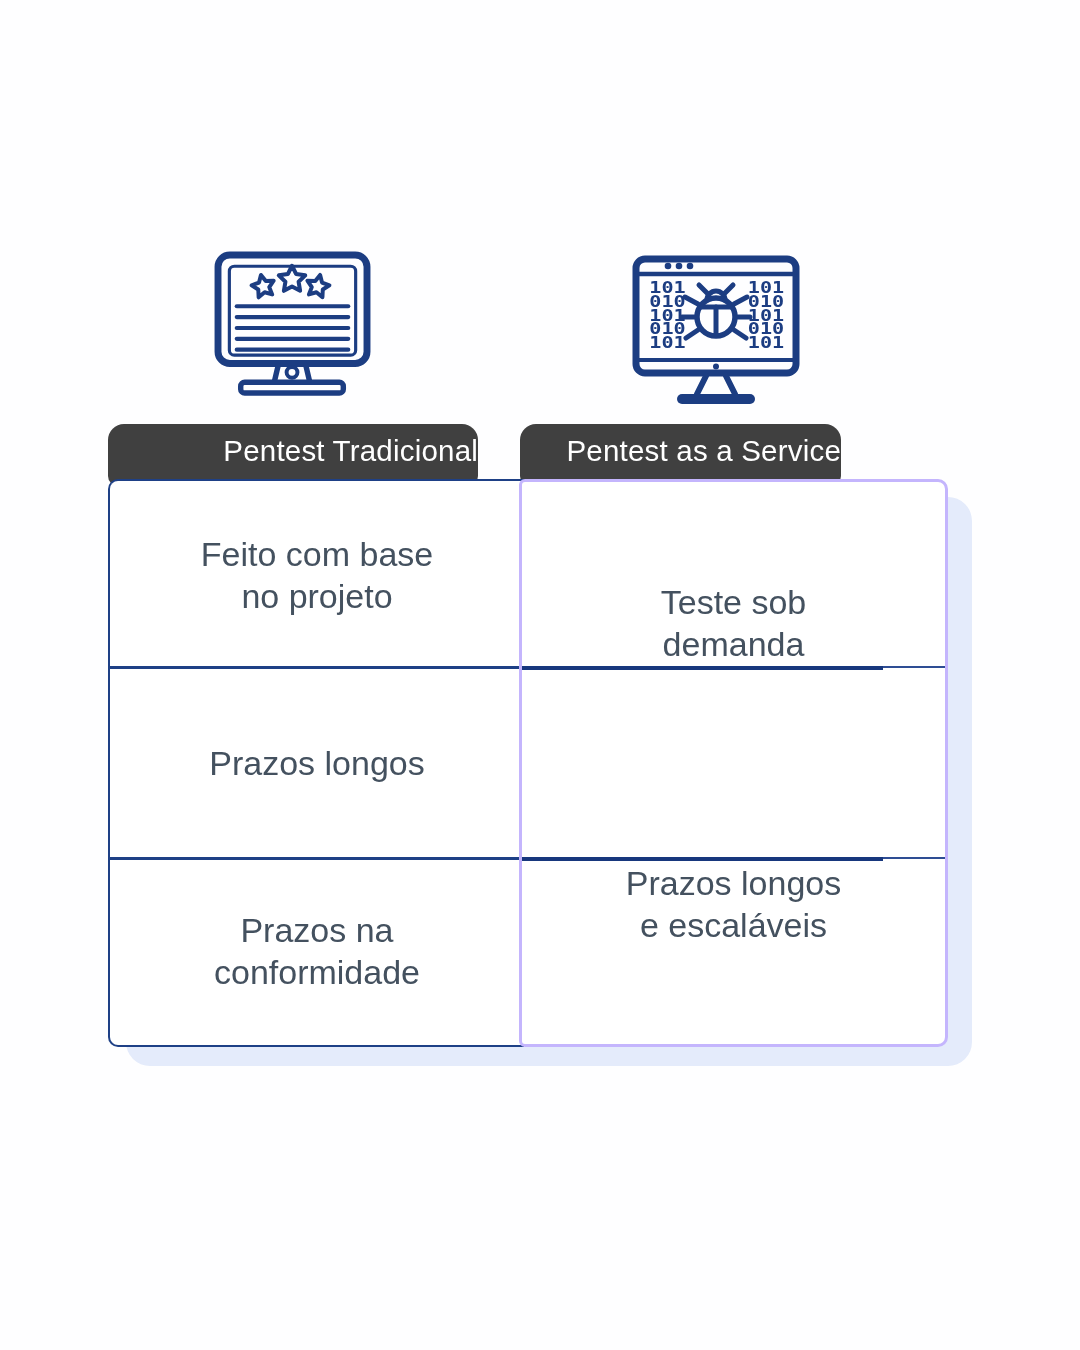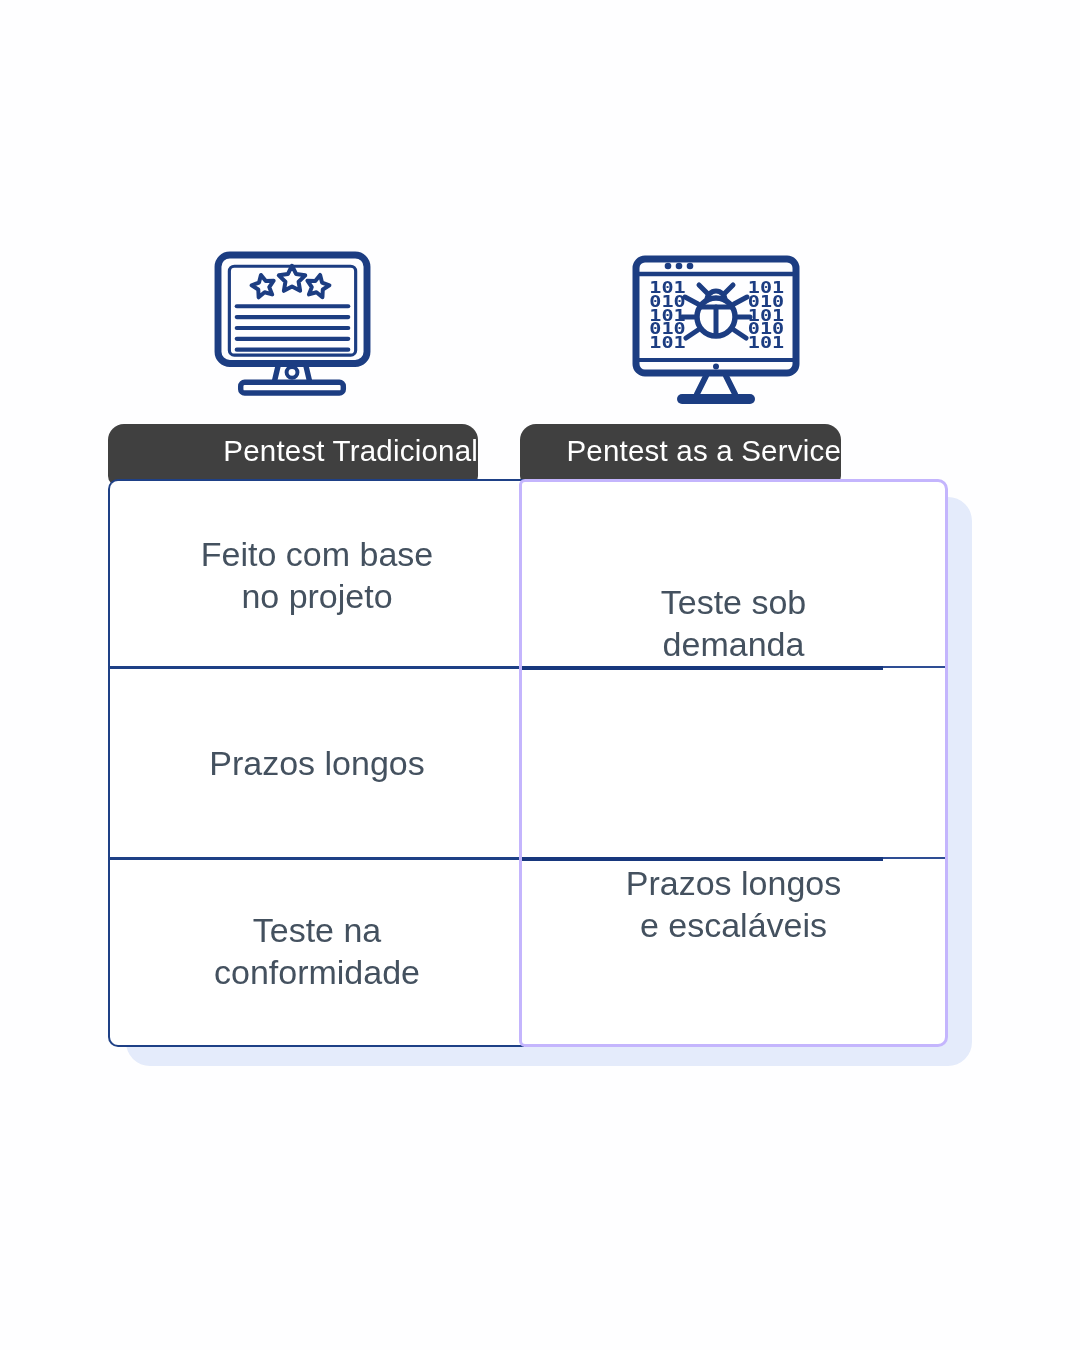--- a/index.html
+++ b/index.html
@@ -142,21 +142,21 @@
     <span>Pentest Tradicional</span>
   </div>
   <div class="pill pill-right">
     <span>Pentest as a Service</span>
   </div>
 
   <div class="card card-left">
     <div class="cell">Feito com base
 no projeto</div>
     <div class="cell">Prazos longos</div>
-    <div class="cell">Teste na
+    <div class="cell">Prazos na
 conformidade</div>
     <div class="hdiv d1"></div>
     <div class="hdiv d2"></div>
   </div>
 
   <div class="card card-right">
     <div class="cell">Teste sob
 demanda</div>
     <div class="cell">Prazos longos
 e escaláveis</div>

